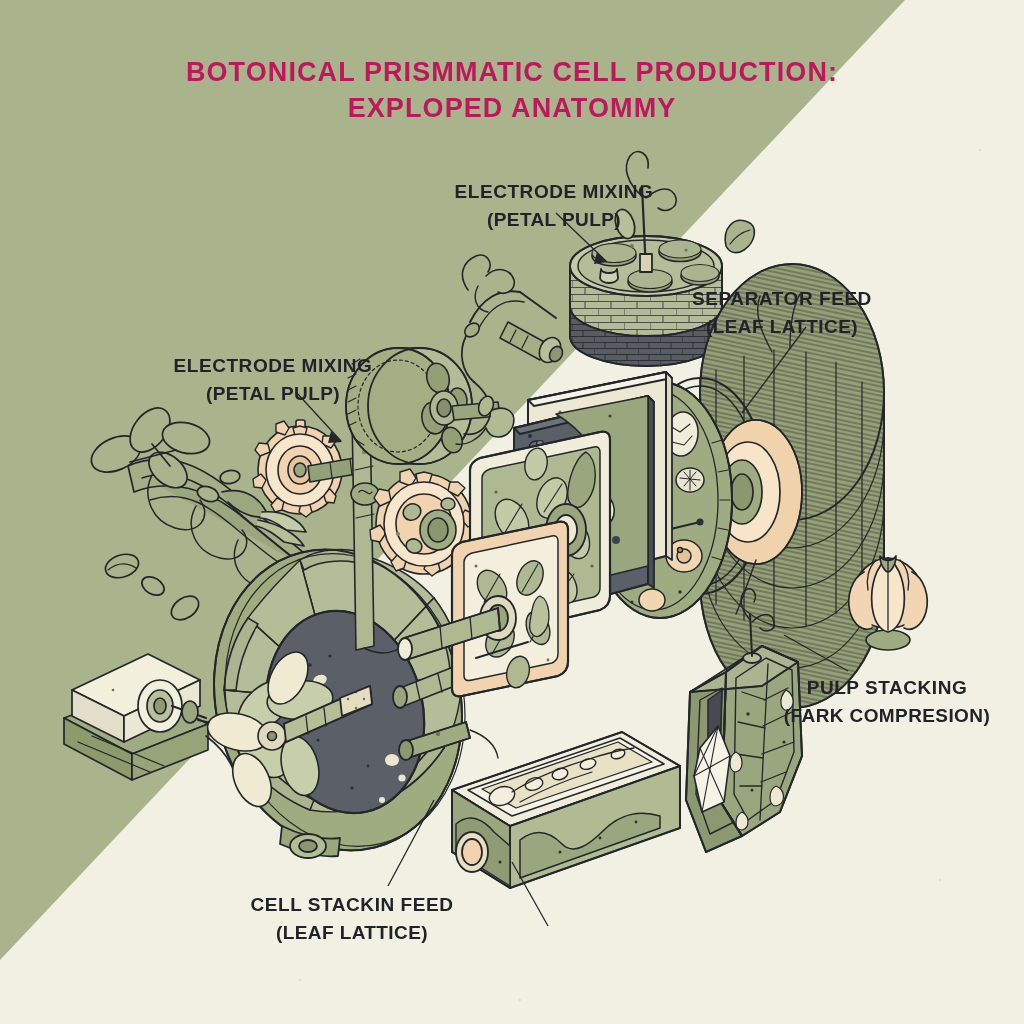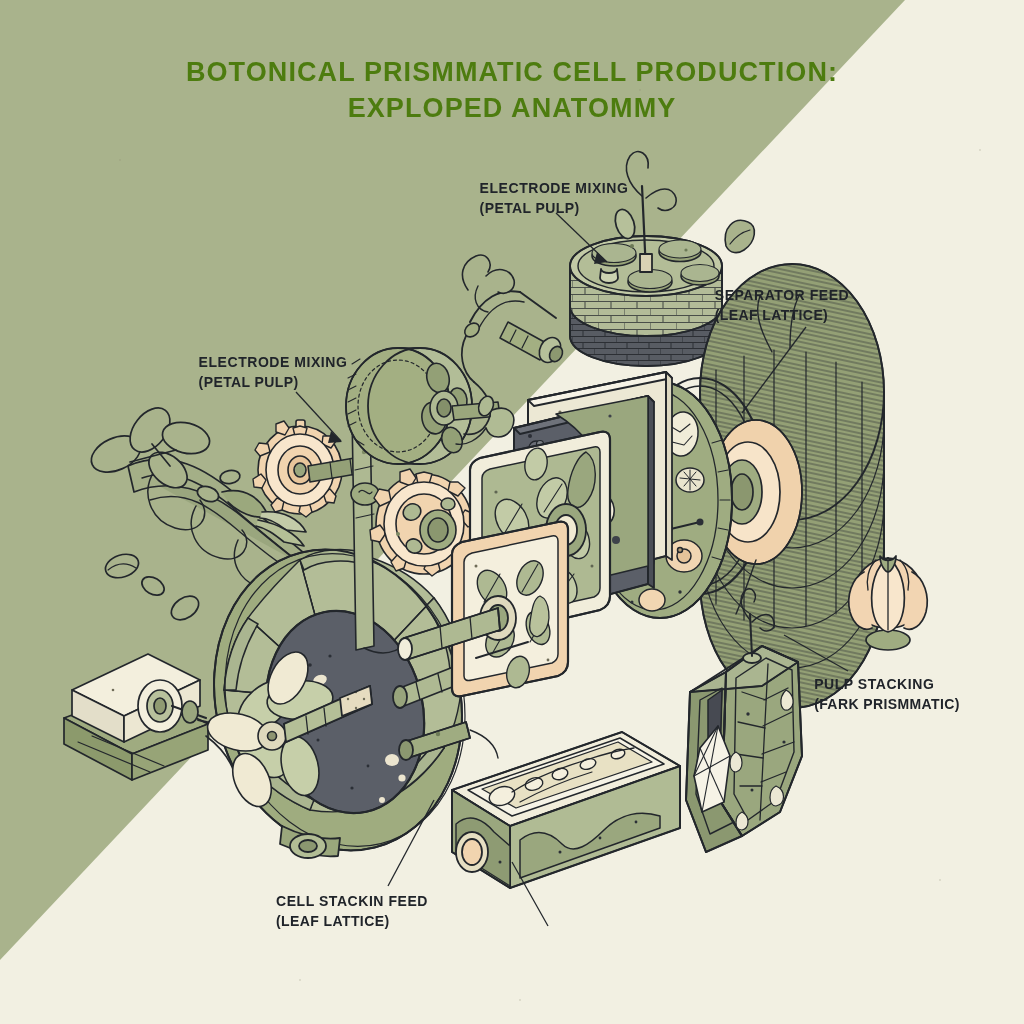--- a/index.html
+++ b/index.html
@@ -3,29 +3,29 @@
 <meta charset="utf-8">
 <style>
   html,body{margin:0;padding:0;background:#cfd0c2;}
   #stage{
     position:relative;width:1024px;height:1024px;overflow:hidden;
     font-family:"Liberation Sans", sans-serif;
     background:#f2f0e2;
   }
   #art{position:absolute;inset:0;width:1024px;height:1024px;display:block;}
   .lbl{
-    position:absolute;color:#20242a;
+    position:absolute;text-align:center;color:#20242a;
     font-family:"Liberation Sans", sans-serif;
-    font-size:14px;letter-spacing:.55px;line-height:1.45;
+    font-size:19px;letter-spacing:.55px;line-height:1.45;
     font-weight:600;white-space:nowrap;pointer-events:none;
   }
   .lbl .l2{font-weight:700;letter-spacing:.4px;}
   #title{
     position:absolute;left:0;right:0;top:55px;text-align:center;
-    color:#4d7c0f;font-size:27px;font-weight:700;letter-spacing:1.1px;
+    color:#be185d;font-size:27px;font-weight:700;letter-spacing:1.1px;
     line-height:1.32;
   }
   #title .t2{display:block;text-align:center;}
 </style>
 </head>
 <body>
 
 <div id="stage">
 
   <svg id="art" viewBox="0 0 1024 1024">
@@ -703,21 +703,21 @@
     <div class="l2">(PETAL PULP)</div>
   </div>
 
   <div class="lbl" style="left:782px;top:285px;transform:translateX(-50%);">
     <div>SEPARATOR FEED</div>
     <div class="l2">(LEAF LATTICE)</div>
   </div>
 
   <div class="lbl" style="left:887px;top:674px;transform:translateX(-50%);">
     <div>PULP STACKING</div>
-    <div class="l2">(FARK PRISMMATIC)</div>
+    <div class="l2">(FARK COMPRESION)</div>
   </div>
 
   <div class="lbl" style="left:352px;top:891px;transform:translateX(-50%);">
     <div>CELL STACKIN FEED</div>
     <div class="l2">(LEAF LATTICE)</div>
   </div>
 
 
 </div>
 

